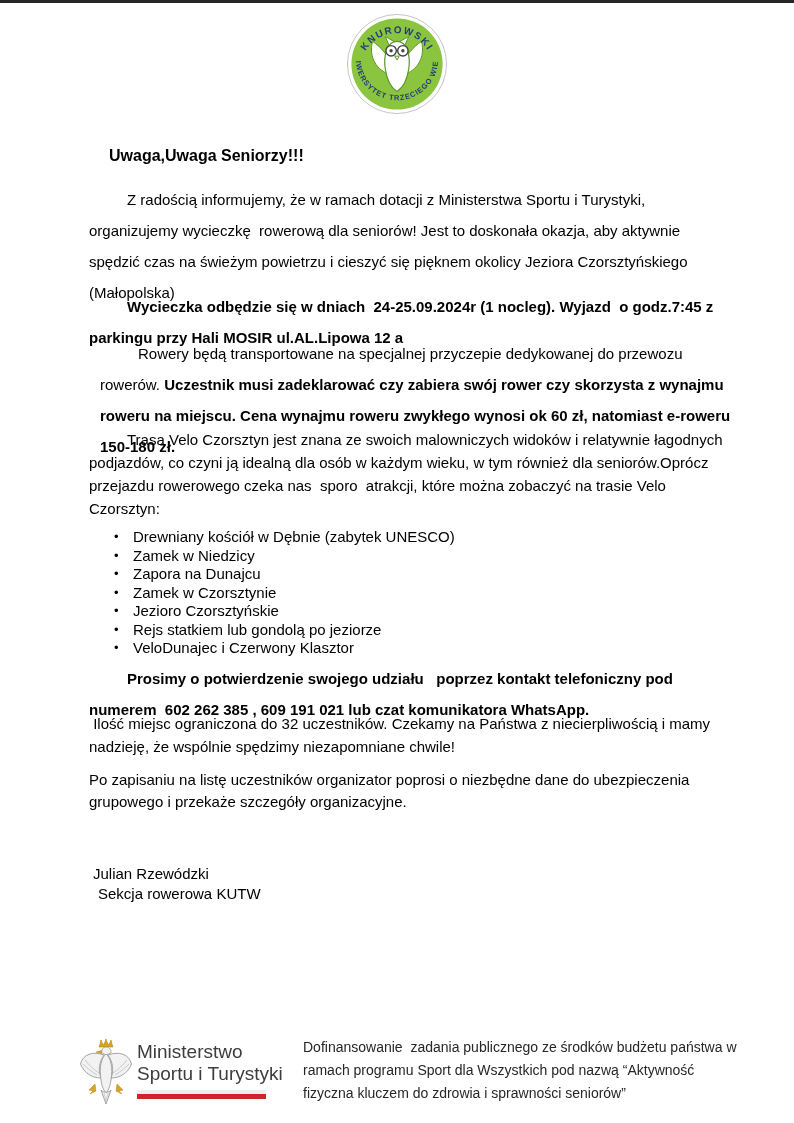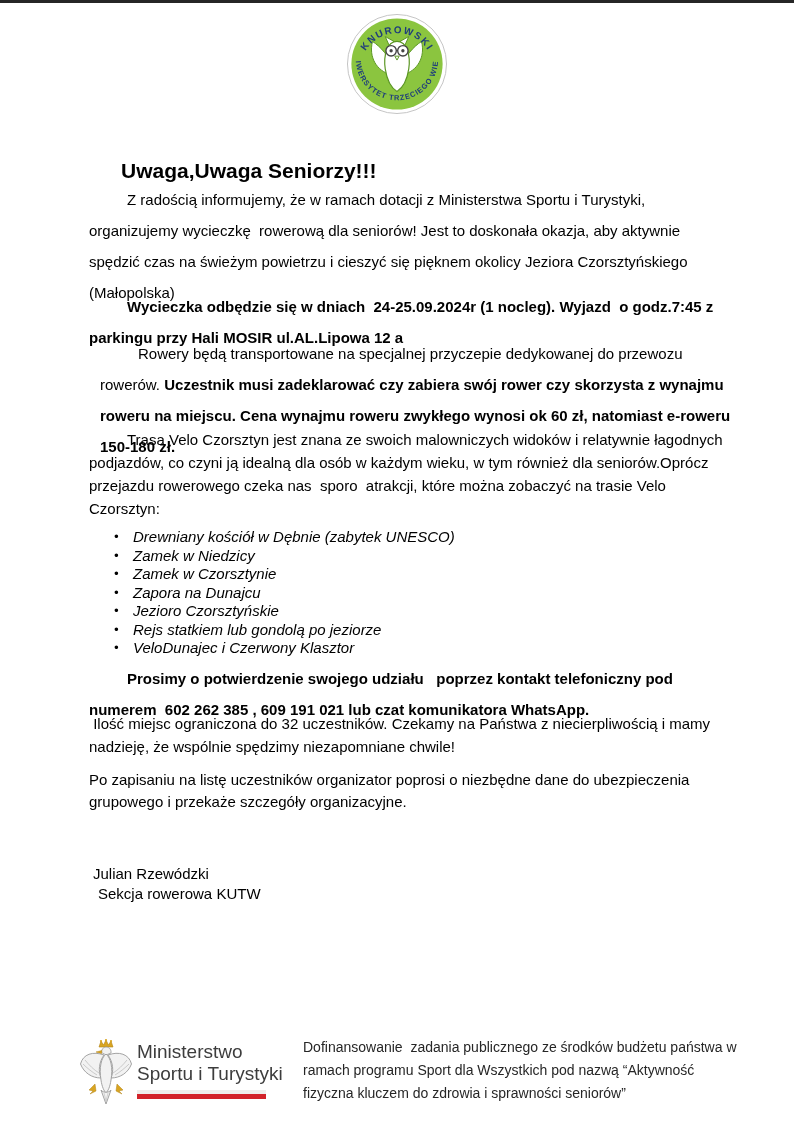--- a/index.html
+++ b/index.html
@@ -7,28 +7,28 @@
         font-family:"Liberation Sans",sans-serif;color:#000;}
   .topbar{position:absolute;top:0;left:0;width:794px;height:3px;background:#262626;}
 
   .kutw-logo{position:absolute;left:346px;top:13px;width:102px;height:102px;}
 
   .para{position:absolute;left:89px;width:642px;margin:0;font-size:15px;
         line-height:31px;white-space:pre-wrap;}
   .indent{text-indent:38px;}
   .bold{font-weight:bold;}
 
-  .heading{position:absolute;left:105px;top:143px;margin:16px;font-size:21px;
+  .heading{position:absolute;left:105px;top:143px;margin:4px;font-size:16px;
            font-weight:bold;white-space:pre-wrap;}
   .p1{top:184px;}
   .p2{top:291px;font-weight:bold;}
   .p3{top:338px;margin-left:11px;}
   .p4{top:428px;line-height:23px;}
   .attractions{position:absolute;left:89px;top:528px;width:642px;margin:0;padding:0;
-               list-style:none;font-style:italic;}
+               list-style:none;}
   .attractions li{position:relative;padding-left:44px;font-size:15px;line-height:18.5px;}
   .attractions li::before{content:"\2022";position:absolute;left:25px;top:0;
                           font-size:13px;line-height:18.5px;color:#000;}
   .p5{top:663px;font-weight:bold;}
   .p6{top:712px;line-height:23px;}
   .p7{top:769px;line-height:22px;}
 
   .signature{position:absolute;left:89px;top:864px;font-size:15px;font-weight:normal;
              line-height:19.5px;}
   .sig-line1{padding-left:4px;}
@@ -89,22 +89,22 @@
 
   <p class="para indent p2">Wycieczka odbędzie się w dniach  24-25.09.2024r (1 nocleg). Wyjazd  o godz.7:45 z parkingu przy Hali MOSIR ul.AL.Lipowa 12 a</p>
 
   <p class="para indent p3"><span>Rowery będą transportowane na specjalnej przyczepie dedykowanej do przewozu rowerów. </span><span class="bold">Uczestnik musi zadeklarować czy zabiera swój rower czy skorzysta z wynajmu roweru na miejscu. Cena wynajmu roweru zwykłego wynosi ok 60 zł, natomiast e-roweru 150-180 zł.</span></p>
 
   <p class="para indent p4">Trasa Velo Czorsztyn jest znana ze swoich malowniczych widoków i relatywnie łagodnych podjazdów, co czyni ją idealną dla osób w każdym wieku, w tym również dla seniorów.Oprócz przejazdu rowerowego czeka nas  sporo  atrakcji, które można zobaczyć na trasie Velo Czorsztyn:</p>
 
   <ul class="attractions">
     <li>Drewniany kościół w Dębnie (zabytek UNESCO)</li>
     <li>Zamek w Niedzicy</li>
+    <li>Zapora na Dunajcu</li>
     <li>Zamek w Czorsztynie</li>
-    <li>Zapora na Dunajcu</li>
     <li>Jezioro Czorsztyńskie</li>
     <li>Rejs statkiem lub gondolą po jeziorze</li>
     <li>VeloDunajec i Czerwony Klasztor</li>
   </ul>
 
   <p class="para indent p5">Prosimy o potwierdzenie swojego udziału   poprzez kontakt telefoniczny pod numerem  602 262 385 , 609 191 021 lub czat komunikatora WhatsApp.</p>
 
   <p class="para p6"> Ilość miejsc ograniczona do 32 uczestników. Czekamy na Państwa z niecierpliwością i mamy   nadzieję, że wspólnie spędzimy niezapomniane chwile!</p>
 
   <p class="para p7">Po zapisaniu na listę uczestników organizator poprosi o niezbędne dane do ubezpieczenia grupowego i przekaże szczegóły organizacyjne.</p>

